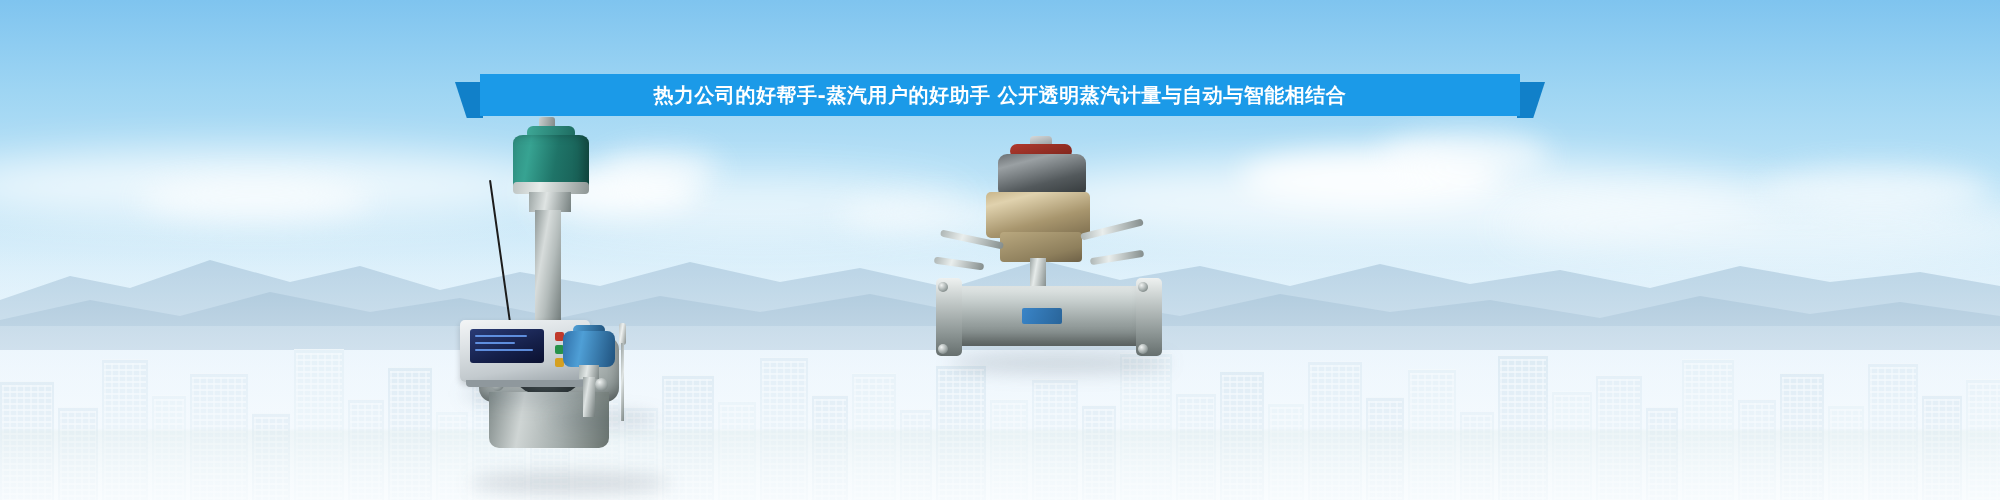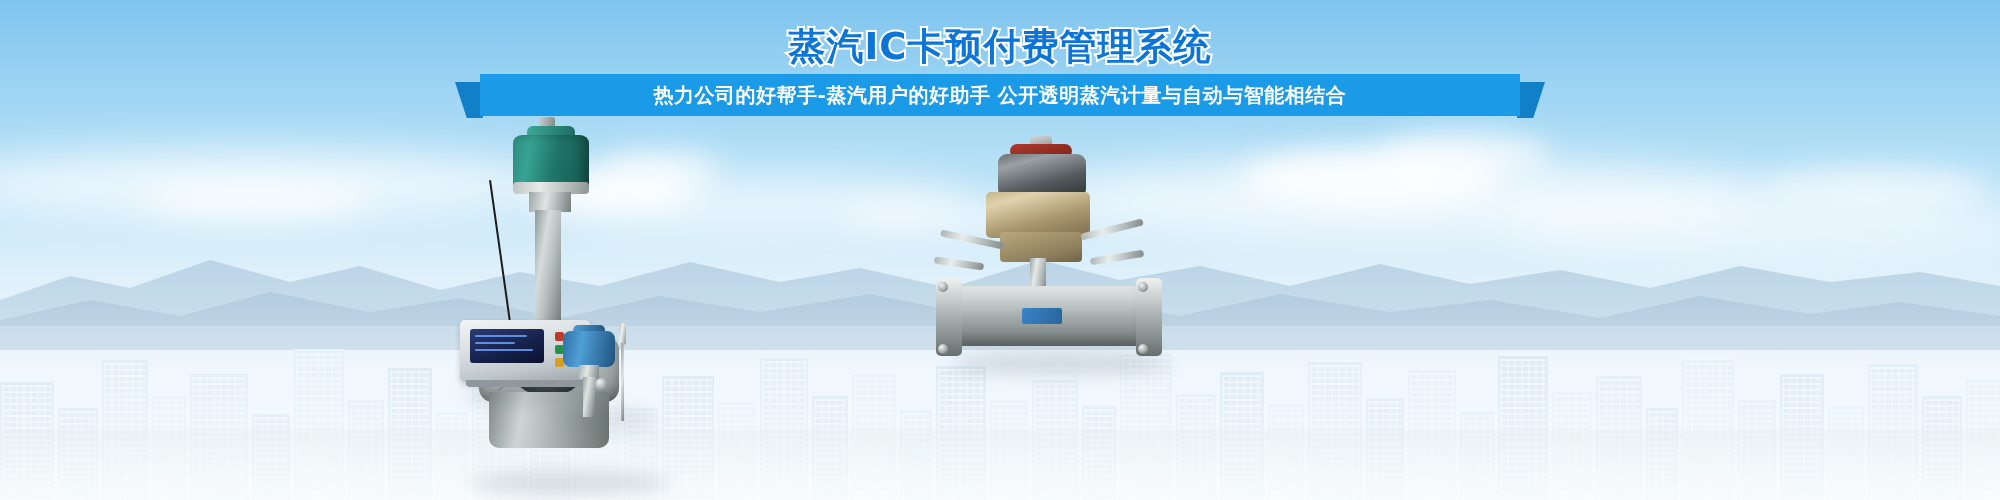--- a/index.html
+++ b/index.html
@@ -298,21 +298,20 @@
     <div class="va-pipe"></div>
     <div class="va-fl l"></div>
     <div class="va-fl r"></div>
     <div class="va-label"></div>
     <div class="va-bolt" style="left:8px;top:142px;"></div>
     <div class="va-bolt" style="left:8px;top:204px;"></div>
     <div class="va-bolt" style="left:208px;top:142px;"></div>
     <div class="va-bolt" style="left:208px;top:204px;"></div>
   </div>
 
-  <div class="title">蒸汽IC卡预付费管理系统</div>
 
   <div class="ribbon-wrap">
     <div class="ribbon-tail left"></div>
     <div class="ribbon-tail right"></div>
     <div class="ribbon">
       <span class="ribbon-text">热力公司的好帮手-蒸汽用户的好助手 公开透明蒸汽计量与自动与智能相结合</span>
     </div>
   </div>
 
 </div>

